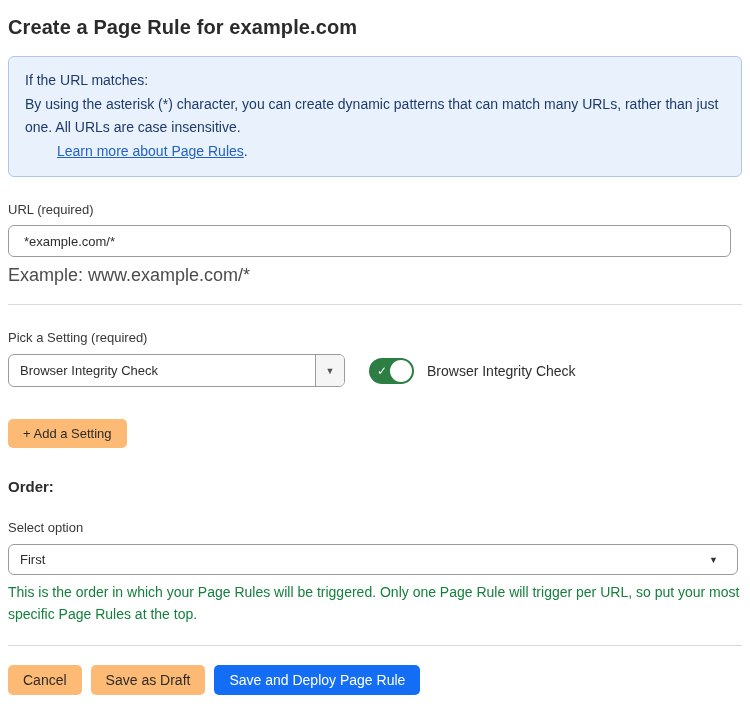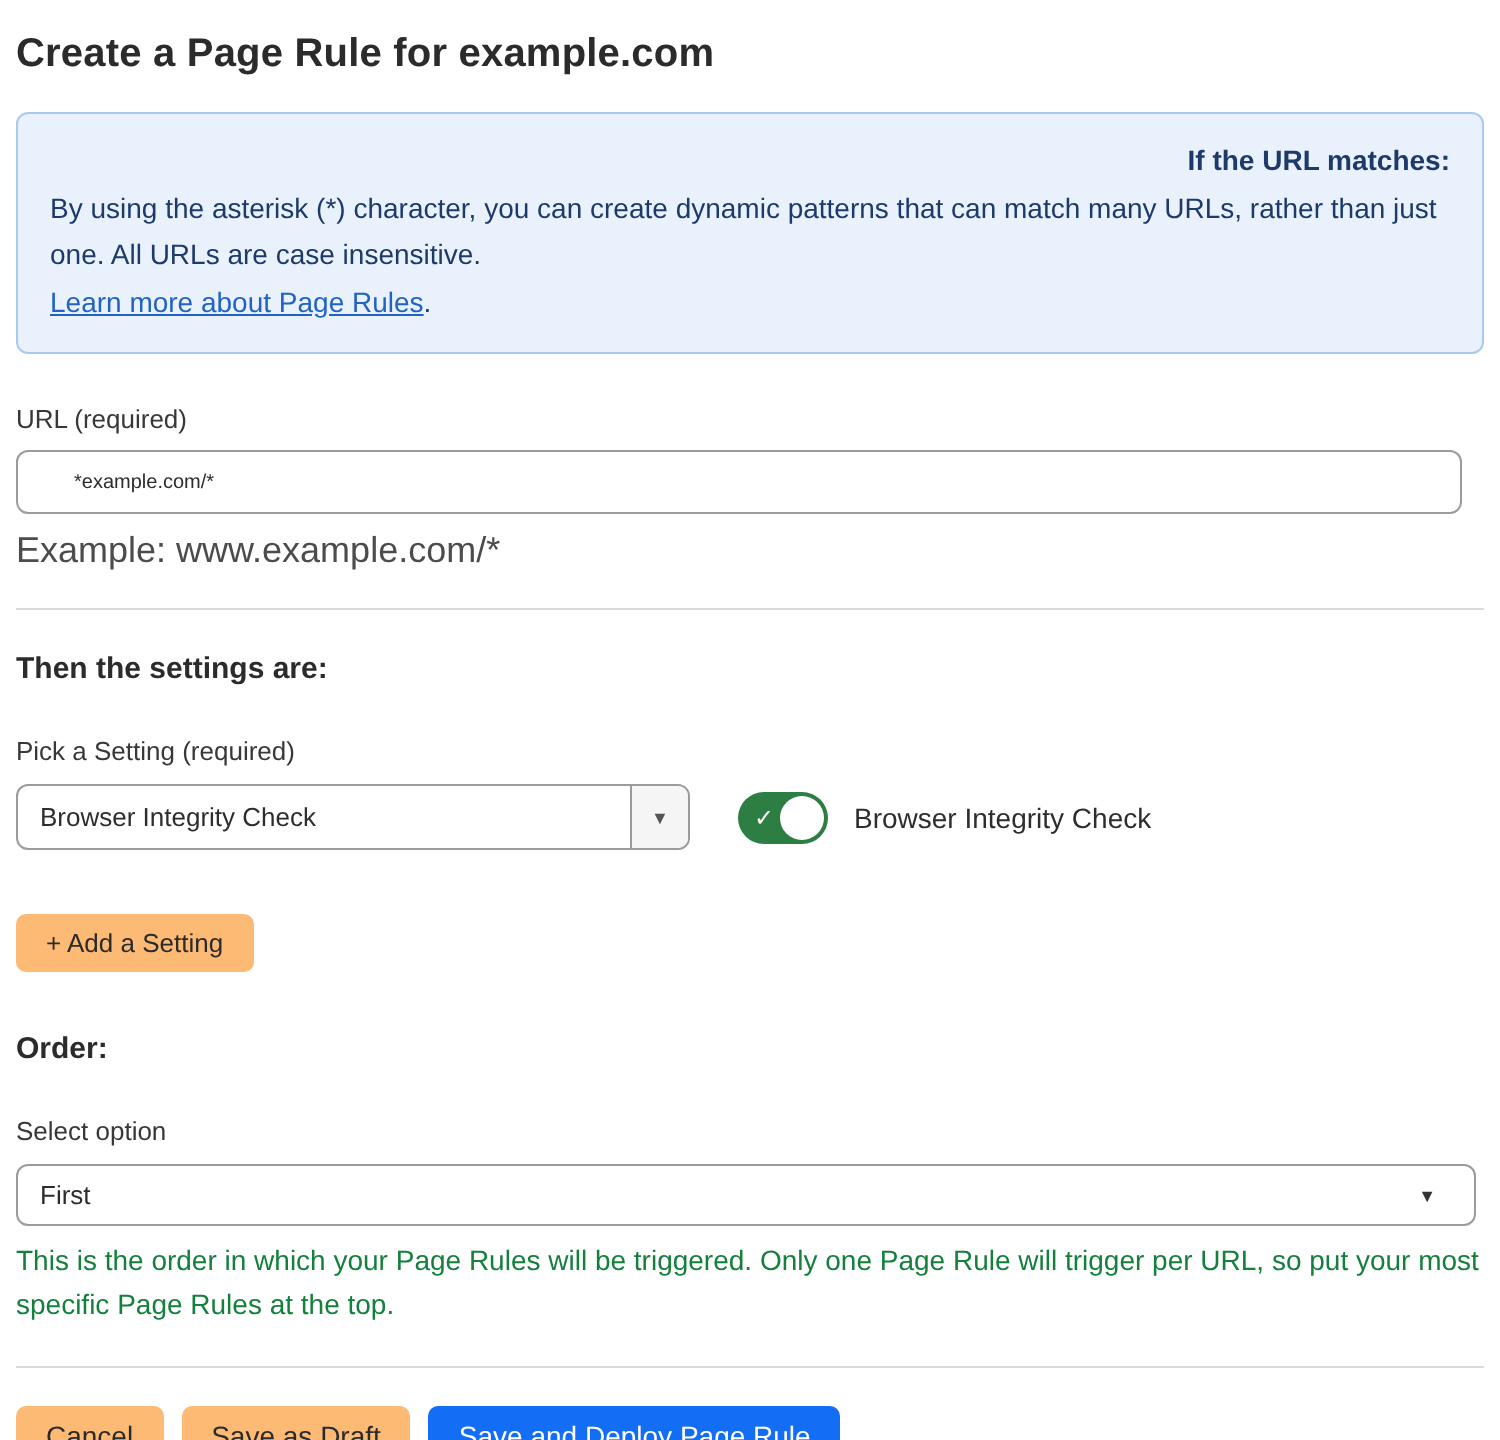--- a/index.html
+++ b/index.html
@@ -25,46 +25,47 @@
   .info-box {
     margin-top: 17px;
     background: #e9f2fc;
     border: 1px solid #a9c9ee;
     border-radius: 6px;
     padding: 12px 16px 13px 16px;
     color: #1d3a6b;
     font-size: 14px;
     line-height: 23px;
   }
-  .info-box .info-heading { font-weight: bold; text-align: right; }
+  .info-box .info-heading { font-weight: normal; }
   .info-box .info-body { margin-top: 1px; max-width: 700px; }
   .info-link-line { margin-top: 1px; }
   .info-link {
     color: #2262c4;
     text-decoration: underline;
     cursor: pointer;
+    margin-left: 32px;
   }
   .info-link-suffix { color: #1d3a6b; }
 
   
   .field-label {
     display: block;
     font-size: 13px;
     color: #383838;
     margin-top: 25px;
   }
   .text-input {
     display: block;
     width: 723px;
     height: 32px;
     margin-top: 8px;
     border: 1px solid #9b9b9b;
     border-radius: 6px;
-    padding: 0 28px;
-    font-size: 10px;
+    padding: 0 15px;
+    font-size: 13px;
     font-family: "Liberation Sans", "DejaVu Sans", sans-serif;
     color: #2d2d2d;
     outline: none;
     background: #fff;
   }
   .helper-text {
     font-size: 18px;
     color: #4c4c4c;
     margin-top: 8px;
   }
@@ -217,21 +218,20 @@
     <div class="info-body">By using the asterisk (*) character, you can create dynamic patterns that can match many URLs, rather than just one. All URLs are case insensitive.</div>
     <div class="info-link-line"><a class="info-link">Learn more about Page Rules</a><span class="info-link-suffix">.</span></div>
   </div>
 
   <label class="field-label">URL (required)</label>
   <input class="text-input" type="text" value="*example.com/*" style="">
   <div class="helper-text">Example: www.example.com/*</div>
 
   <hr class="divider">
 
-  <h2 class="section-heading">Then the settings are:</h2>
 
   <label class="field-label">Pick a Setting (required)</label>
 
   <div class="setting-row">
     <div class="dropdown">
       <div class="dropdown-value">Browser Integrity Check</div>
       <div class="dropdown-arrow-box">
           <span>▼</span>
         </div>
     </div>

